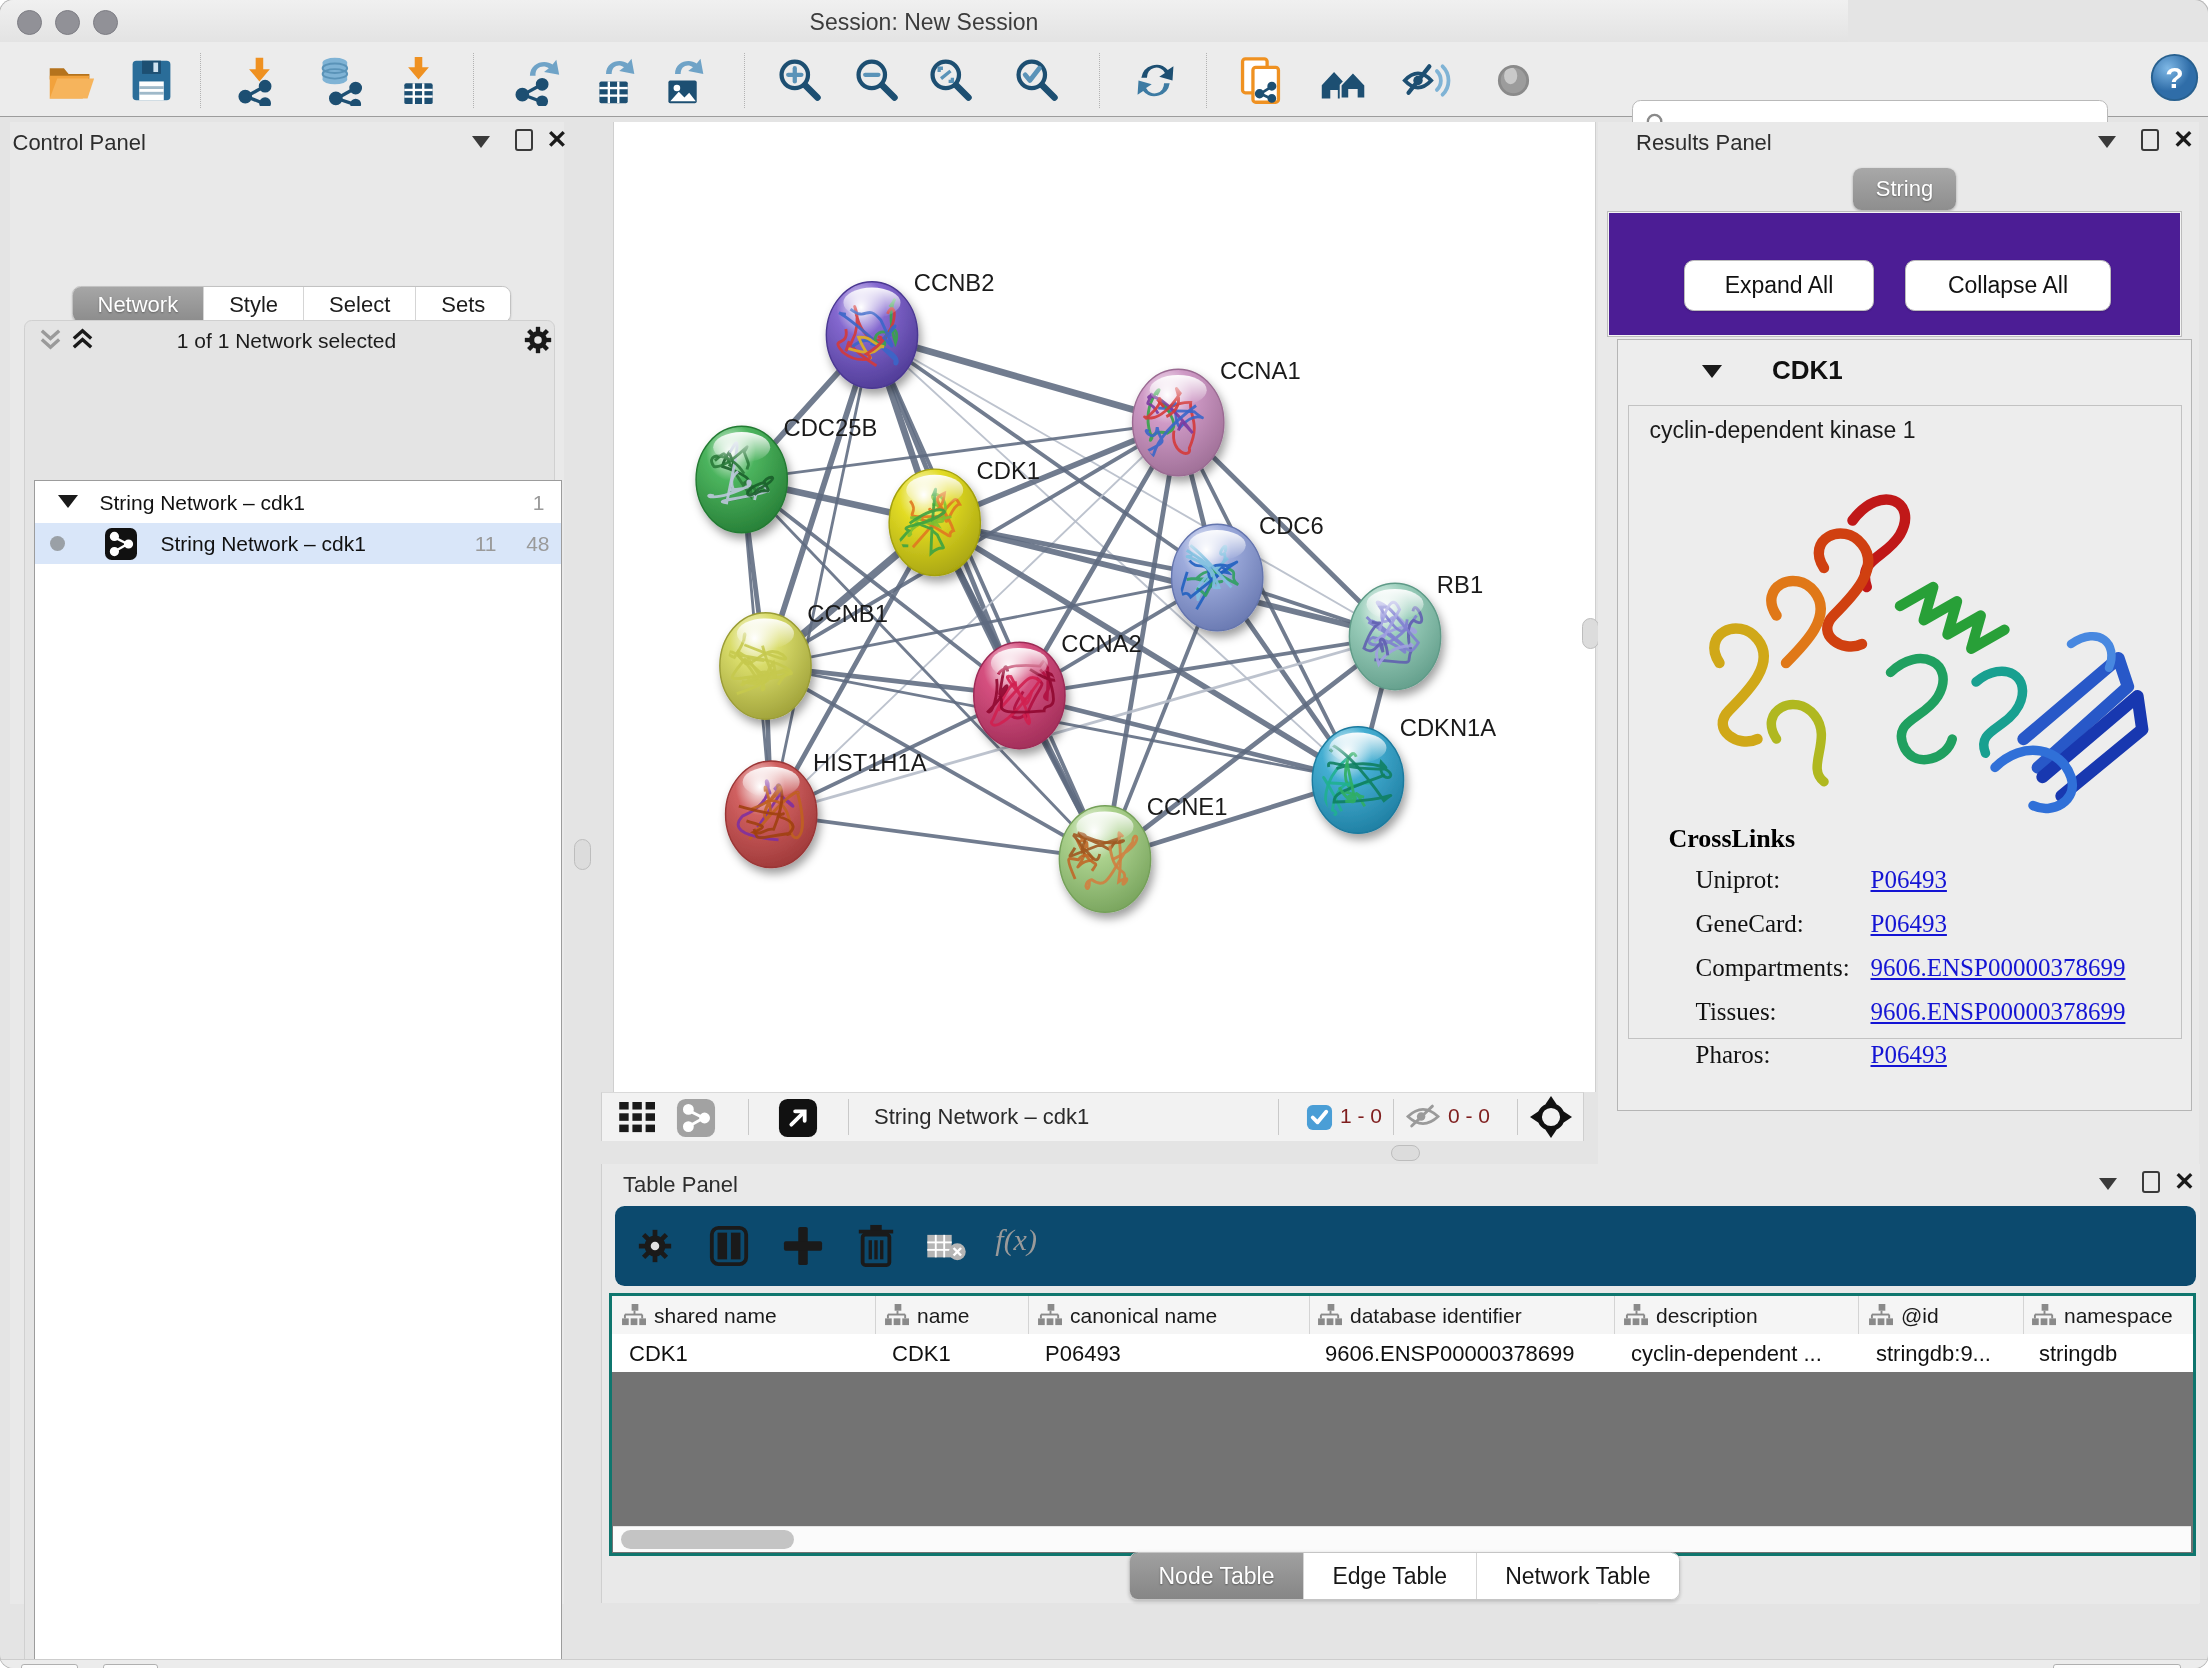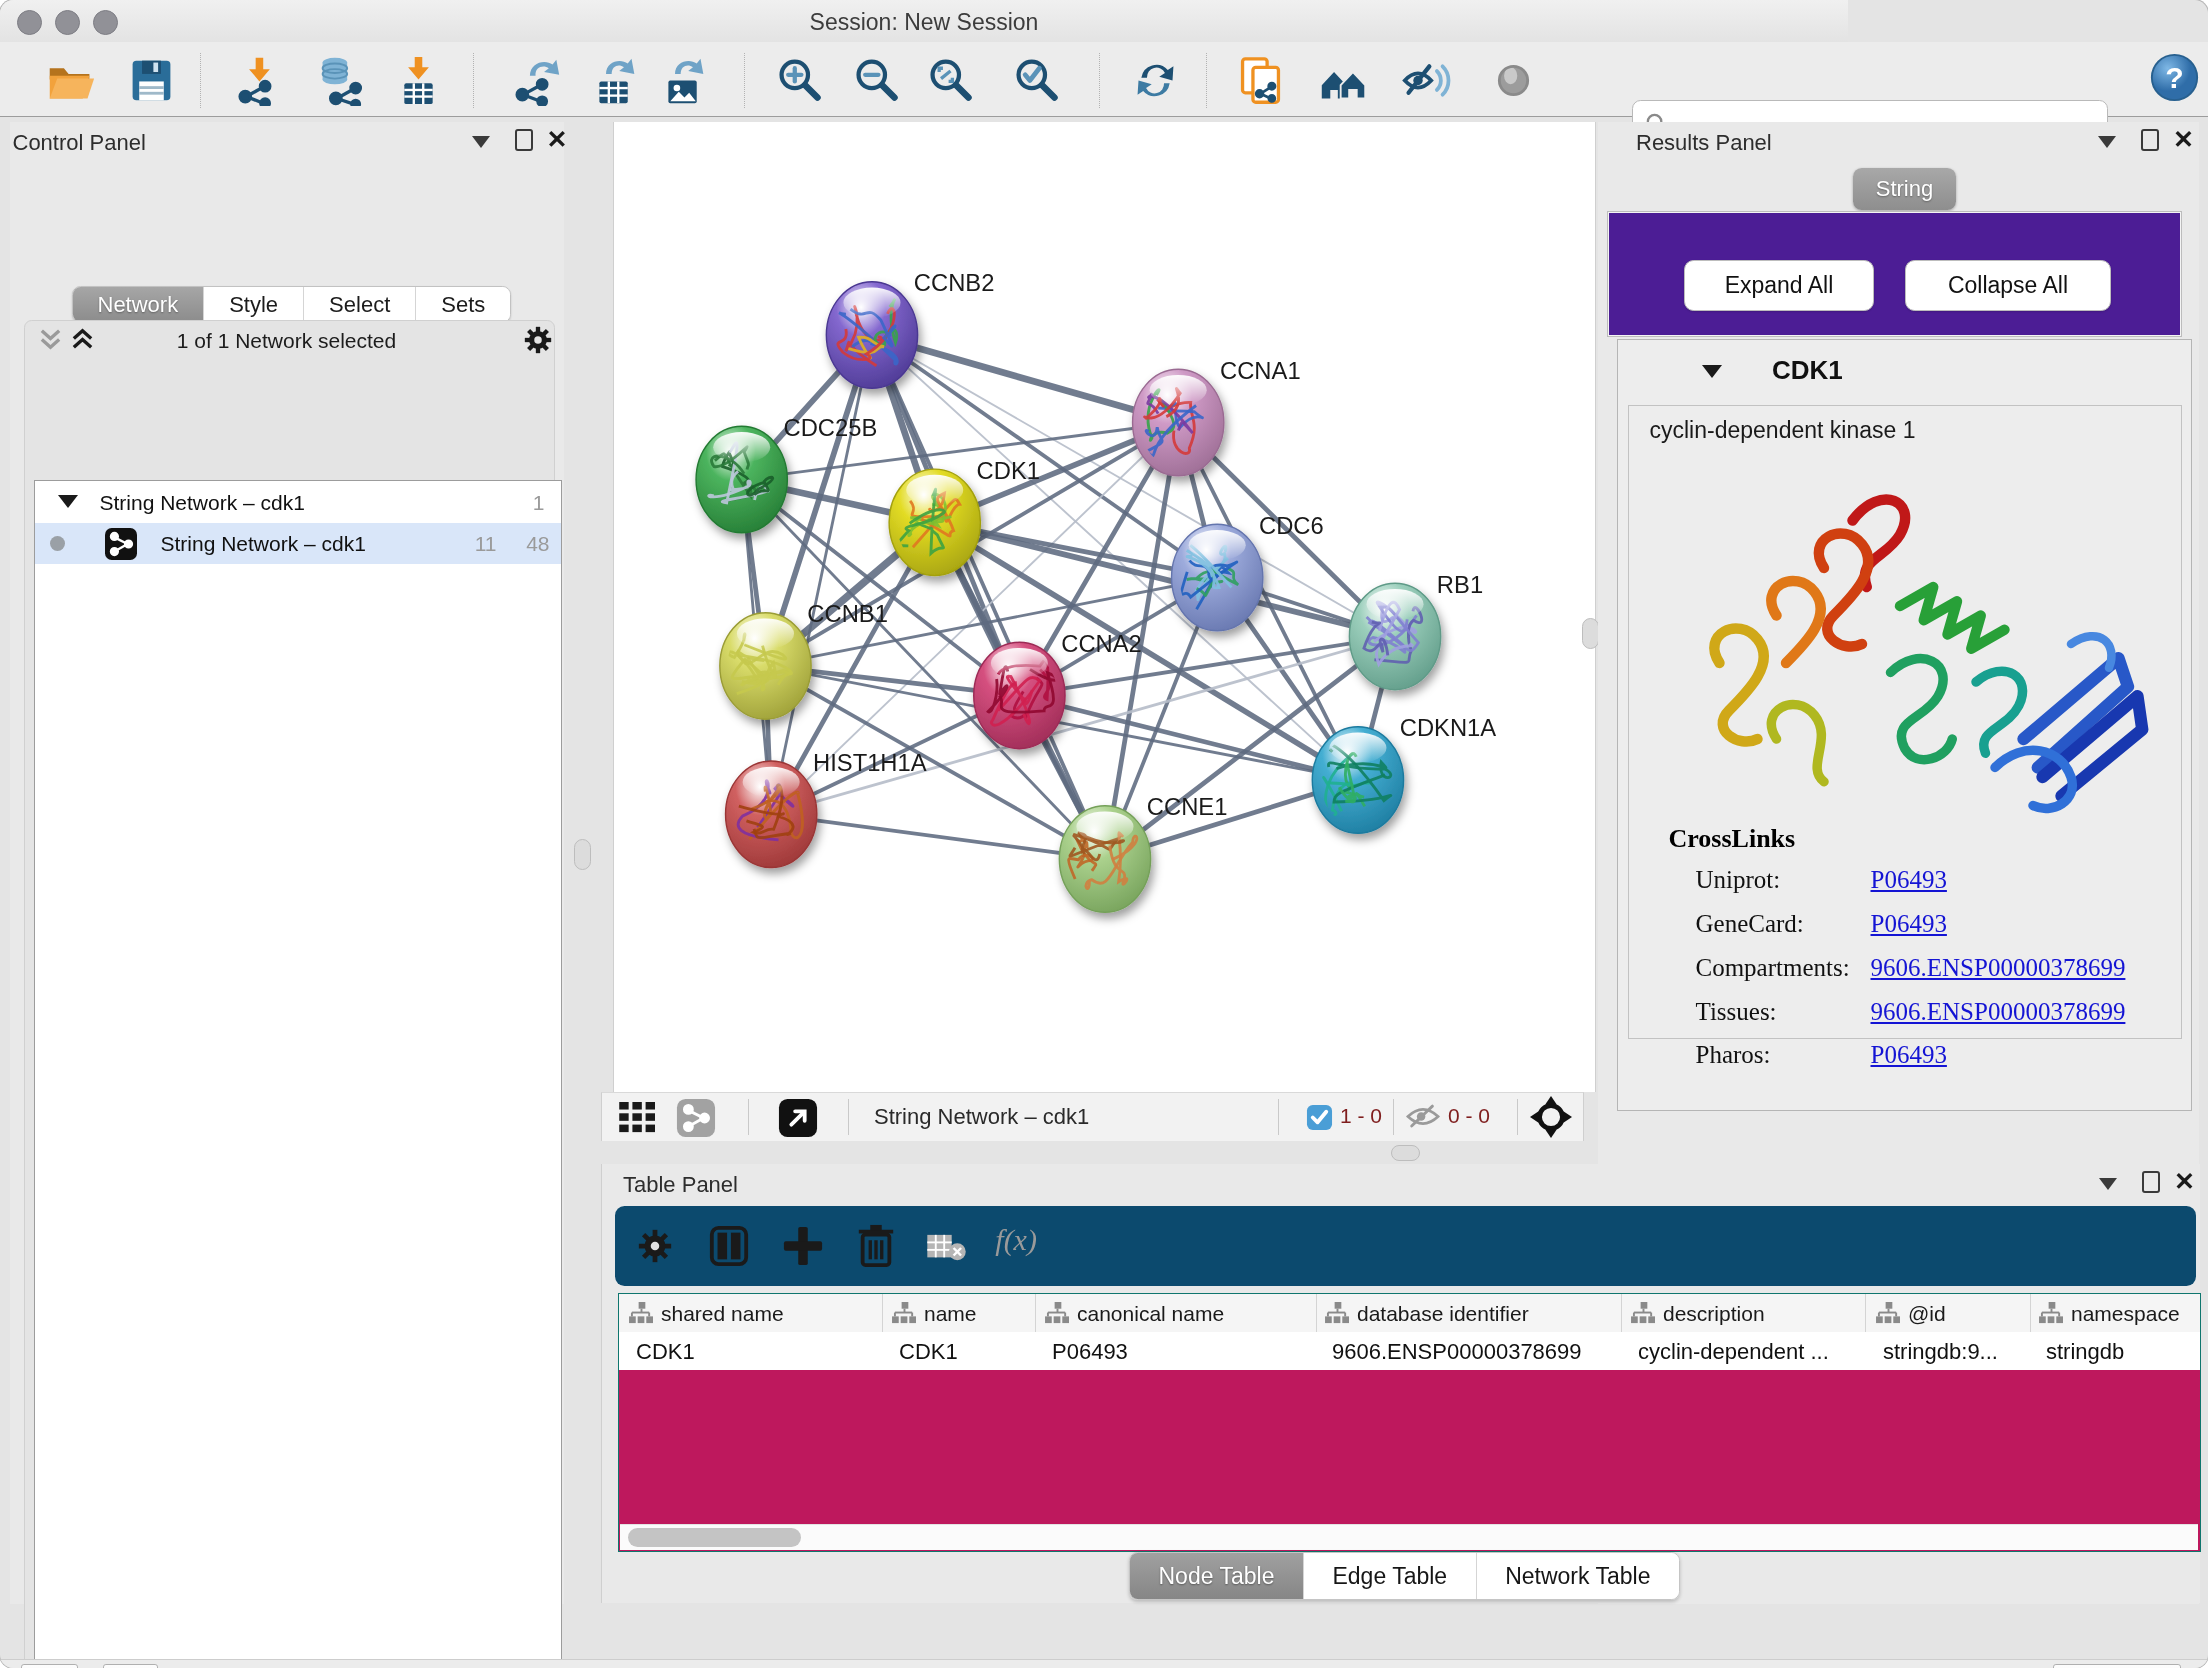--- a/index.html
+++ b/index.html
@@ -70,21 +70,21 @@
   .gene-title{position:absolute;left:154px;top:15px;font-size:26px;font-weight:bold;color:#111;}
   .gene-desc{position:absolute;left:21px;top:11.4px;font-size:23px;color:#1a1a1a;}
   .xl-title{position:absolute;left:40px;font-family:"Liberation Serif",serif;font-size:26px;font-weight:bold;color:#000;}
   .xl-row{position:absolute;left:67px;width:476px;height:44px;}
   .xl-lbl{position:absolute;left:0;font-family:"Liberation Serif",serif;font-size:25px;color:#111;}
   .xl-val{position:absolute;left:175px;font-family:"Liberation Serif",serif;font-size:25px;color:#1414d4;
     text-decoration:underline;cursor:pointer;white-space:nowrap;}
   
   .tpanel{left:601px;top:1164px;width:1598px;height:439px;background:#e9e9e9;border-left:1px solid #cfcfcf;}
   .ttoolbar{left:13.3px;top:42px;width:1581px;height:80px;background:#0c4a6e;border-radius:9.5px;}
-  .tbl{left:16px;top:129px;width:1581px;height:257px;background:#be185d;border:1px solid #0f766e;overflow:hidden;}
+  .tbl{left:7px;top:129px;width:1581px;height:257px;background:#737373;border:3px solid #0f766e;overflow:hidden;}
   .tbl-head{position:absolute;left:0;top:0;width:1807px;height:38px;background:#f5f5f5;border-bottom:1px solid #b0b0b0;}
   .th{position:absolute;top:0;height:38px;border-right:1px solid #d4d4d4;}
   .th span{position:absolute;left:42px;top:7.6px;font-size:21px;color:#1a1a1a;white-space:nowrap;}
   .td{position:absolute;top:0;height:38px;}
   .td span{position:absolute;left:17px;top:6.7px;font-size:22px;color:#111;white-space:nowrap;}
   .tbl-row{position:absolute;left:0;top:38px;width:1807px;height:38px;background:#fff;}
   .hscroll{position:absolute;left:1px;top:230px;width:1578px;height:25px;background:#fbfbfb;border-top:1px solid #e3e3e3;}
   .hthumb{position:absolute;left:7.6px;top:2.9px;width:173px;height:19px;background:#c4c4c4;border-radius:9.5px;}
   .btabs{position:absolute;left:527px;top:388px;height:46px;display:flex;border-radius:8.6px;overflow:hidden;
     border:1px solid #c5c5c5;box-shadow:0 1.9px 3.8px rgba(0,0,0,.2);}

